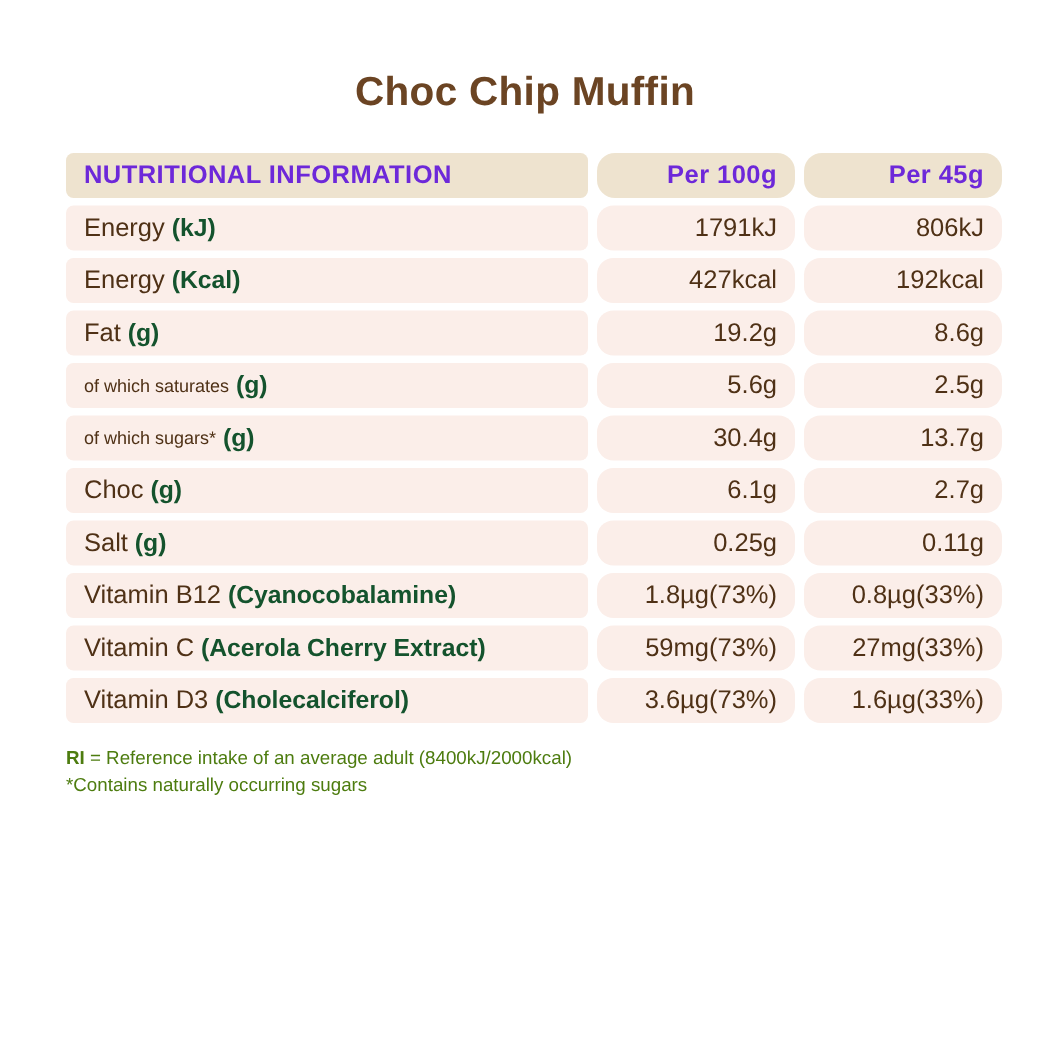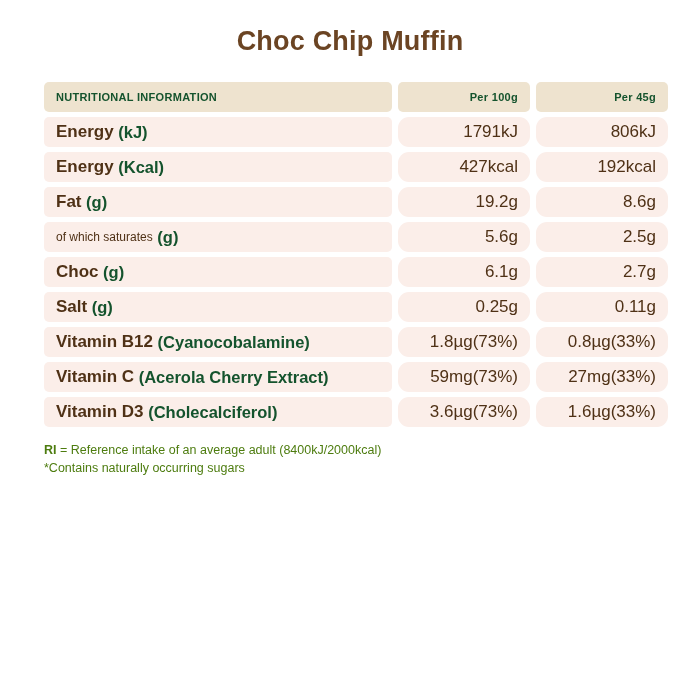--- a/index.html
+++ b/index.html
@@ -11,21 +11,21 @@
     height: 700px;
     background: #ffffff;
     font-family: "Liberation Sans", sans-serif;
     color: #5a3b22;
     overflow: hidden;
   }
   .page {
     width: 700px;
     height: 572px;
     box-sizing: border-box;
-    padding: 26px 44px 0 44px;
+    padding: 46px 44px 0 44px;
     position: relative;
   }
   .title {
     text-align: center;
     font-size: 27px;
     font-weight: bold;
     color: #6b4423;
     letter-spacing: 0.2px;
     margin: 0 0 20px 0;
   }
@@ -52,40 +52,41 @@
     overflow: hidden;
   }
   
   col.c-label { width: 348px; }
   col.c-v1 { width: 132px; }
   col.c-v2 { width: 132px; }
 
   
   .hdr .cell {
     background: #eee3cf;
-    color: #14532d;
+    color: #6d28d9;
     font-weight: bold;
     letter-spacing: 0.3px;
-    font-size: 11px;
+    font-size: 17px;
   }
   .hdr .cell.num {
     justify-content: flex-end;
+    border-radius: 12px;
   }
   
   .row .cell {
     background: #fbeee9;
   }
   .row .cell.num {
     justify-content: flex-end;
     color: #4f3116;
     font-size: 17px;
     border-radius: 11px;
   }
   .lbl-strong {
-    font-weight: bold;
+    font-weight: normal;
     color: #4f3116;
     font-size: 17px;
   }
   .lbl-light {
     font-weight: normal;
     color: #4f3116;
     font-size: 12px;
   }
   .unit {
     font-weight: bold;
@@ -168,20 +169,31 @@
           </td>
         <td>
             <div class="cell num">5.6g</div>
           </td>
         <td>
             <div class="cell num">2.5g</div>
           </td>
       </tr>
 
 
+      <tr class="row">
+        <td>
+            <div class="cell"><span class="lbl-light">of which sugars*</span>&nbsp;<span class="unit">(g)</span></div>
+          </td>
+        <td>
+            <div class="cell num">30.4g</div>
+          </td>
+        <td>
+            <div class="cell num">13.7g</div>
+          </td>
+      </tr>
 
       <tr class="row">
         <td>
             <div class="cell"><span class="lbl-strong">Choc</span>&nbsp;<span class="unit">(g)</span></div>
           </td>
         <td>
             <div class="cell num">6.1g</div>
           </td>
         <td>
             <div class="cell num">2.7g</div>

